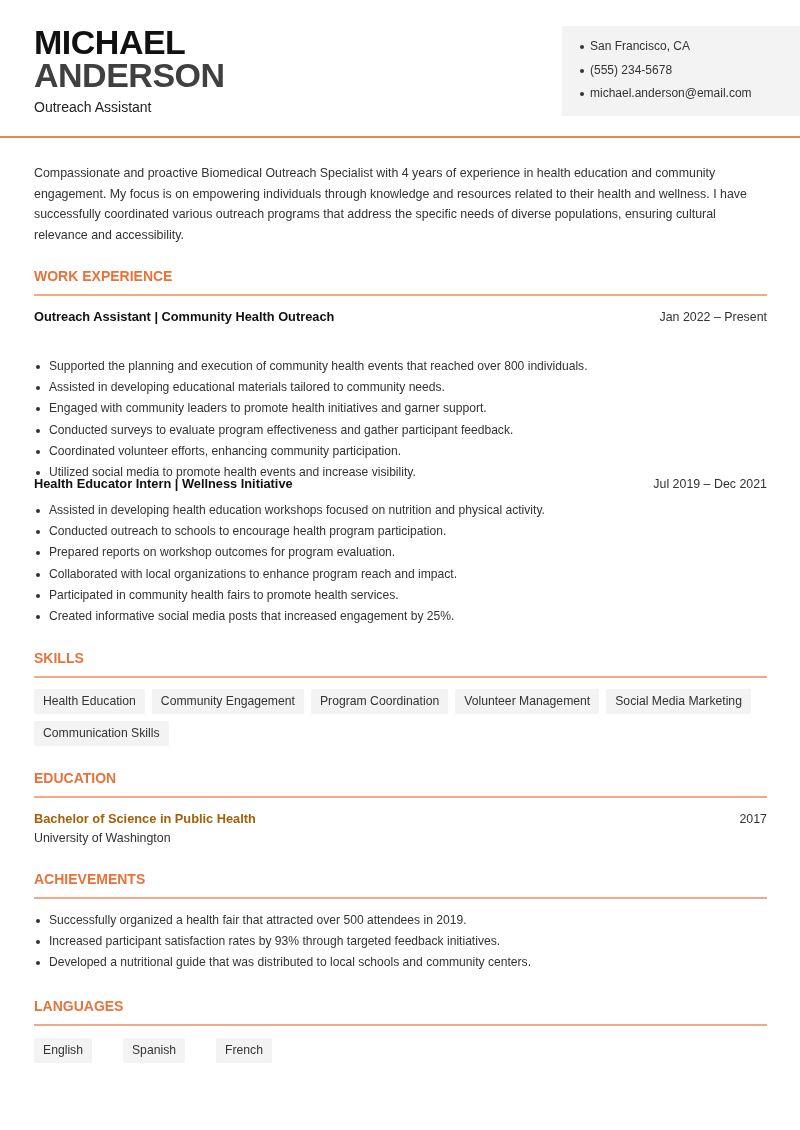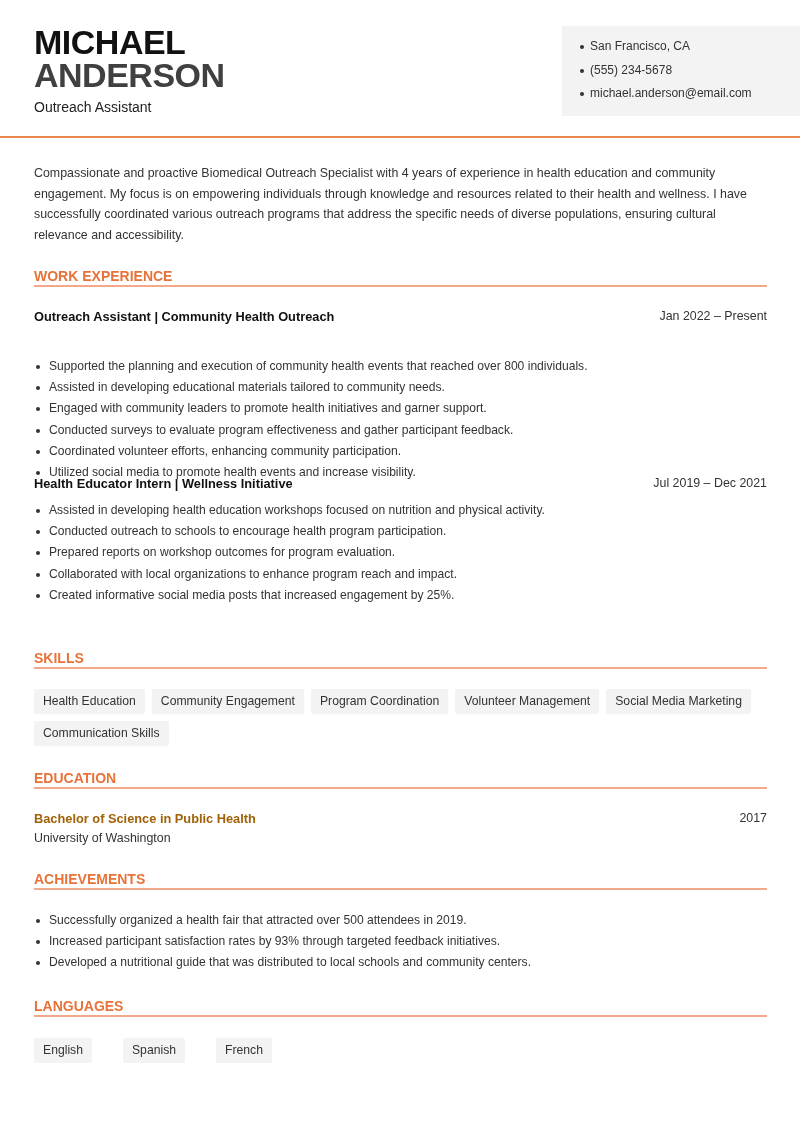--- a/index.html
+++ b/index.html
@@ -35,25 +35,25 @@
       display: inline-block; width: 4px; height: 4px; border-radius: 50%;
       background: #333; margin-right: 6px; margin-top: 6px; flex-shrink: 0;
     }
     .summary {
       position: absolute; left: 34px; top: 163px; width: 735px;
       font-size: 12.4px; line-height: 20.7px; color: #333;
     }
     .section-title {
       position: absolute; left: 34px; width: 733px;
       color: #e8733a; font-weight: bold; font-size: 14px;
-      padding-bottom: 1px; border-bottom: 2px solid #f1a98a;
+      padding-bottom: 10px; border-bottom: 2px solid #f1a98a;
     }
     .job-head {
       position: absolute; left: 34px; width: 733px;
-      display: flex; justify-content: space-between; align-items: flex-start;
+      display: flex; justify-content: space-between; align-items: center;
     }
     .job-role { font-weight: bold; font-size: 12.8px; color: #111; }
     .job-date { font-size: 12.4px; color: #333; }
     .bullets { position: absolute; left: 34px; width: 733px; list-style: none; }
     .bullets li {
       font-size: 12.1px; color: #333; height: 21.2px; display: flex; align-items: flex-start;
       line-height: 15px;
     }
     .bullets li .bullet { margin-right: 9px; margin-left: 2px; margin-top: 6px; }
     .tags { position: absolute; left: 34px; width: 740px; display: flex; flex-wrap: wrap; }
@@ -139,20 +139,24 @@
   <li>
       <span class="bullet"></span>
       <span>Prepared reports on workshop outcomes for program evaluation.</span>
     </li>
   <li>
       <span class="bullet"></span>
       <span>Collaborated with local organizations to enhance program reach and impact.</span>
     </li>
   <li>
       <span class="bullet"></span>
+      <span>Participated in community health fairs to promote health services.</span>
+    </li>
+  <li>
+      <span class="bullet"></span>
       <span>Created informative social media posts that increased engagement by 25%.</span>
     </li>
 </ul>
 
 <div class="section-title" style="top:650px;">SKILLS</div>
 <div class="tags" style="top:689px;">
   <span class="tag">Health Education</span>
   <span class="tag">Community Engagement</span>
   <span class="tag">Program Coordination</span>
   <span class="tag">Volunteer Management</span>

